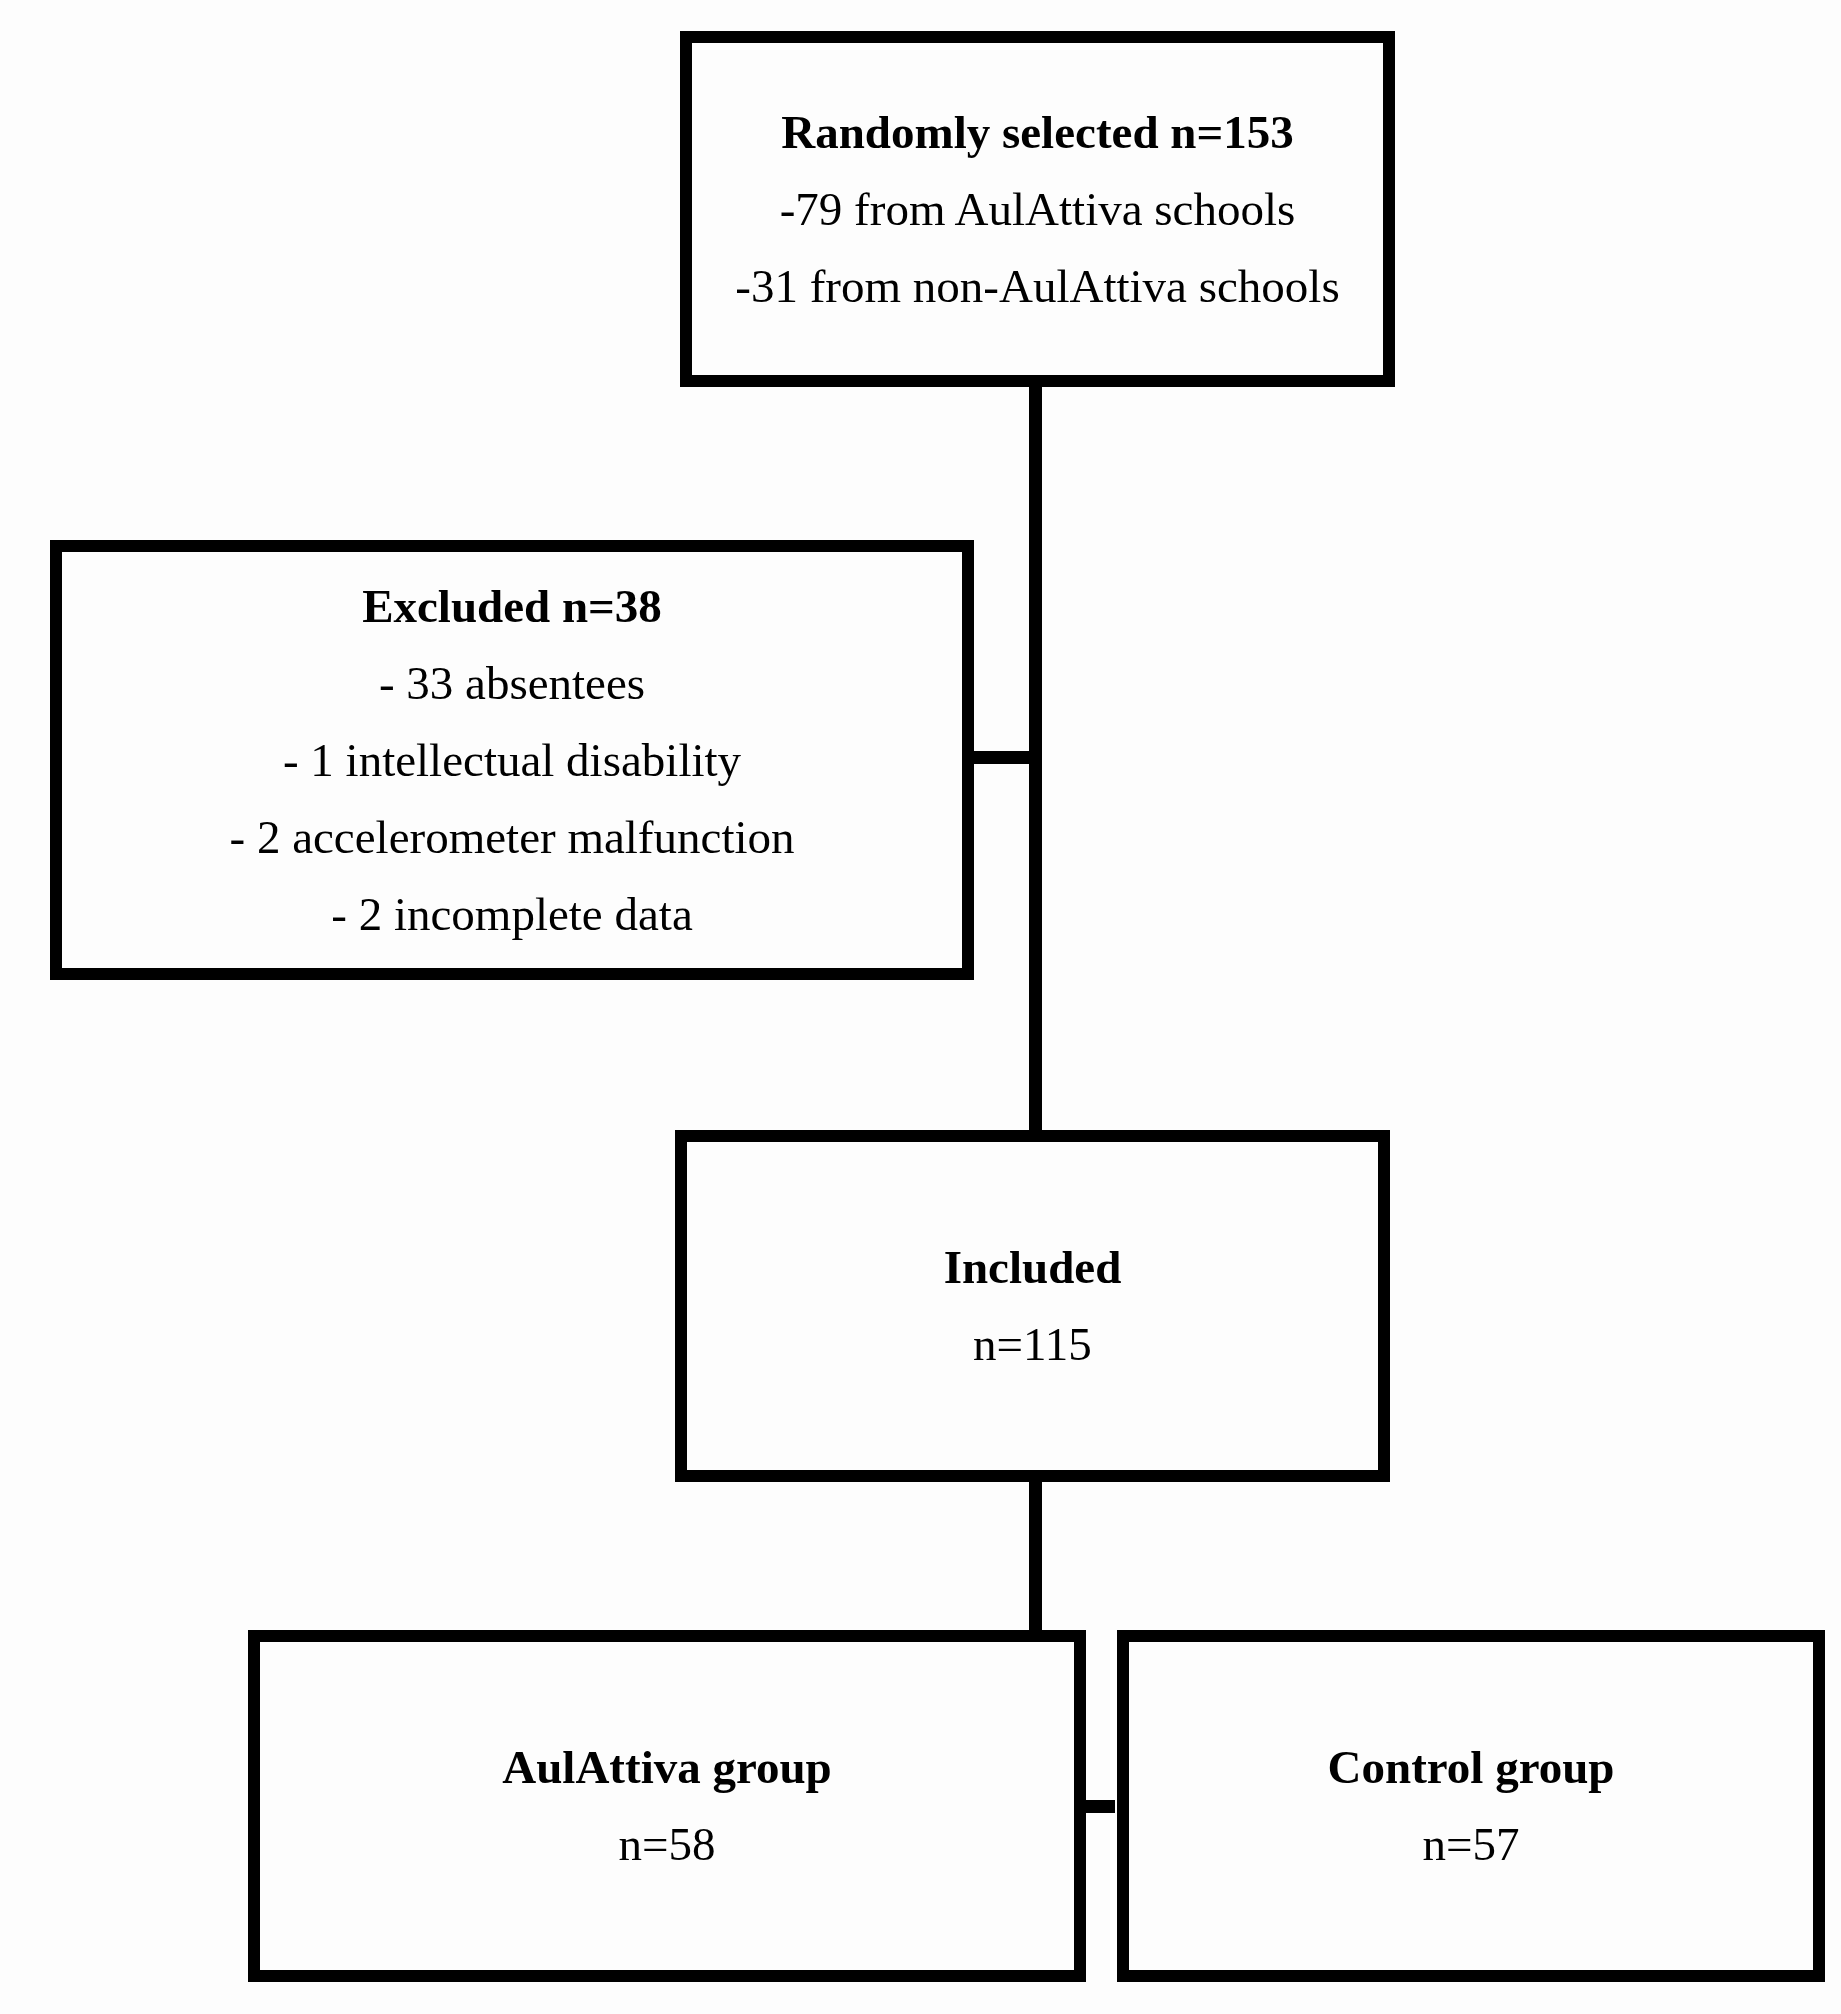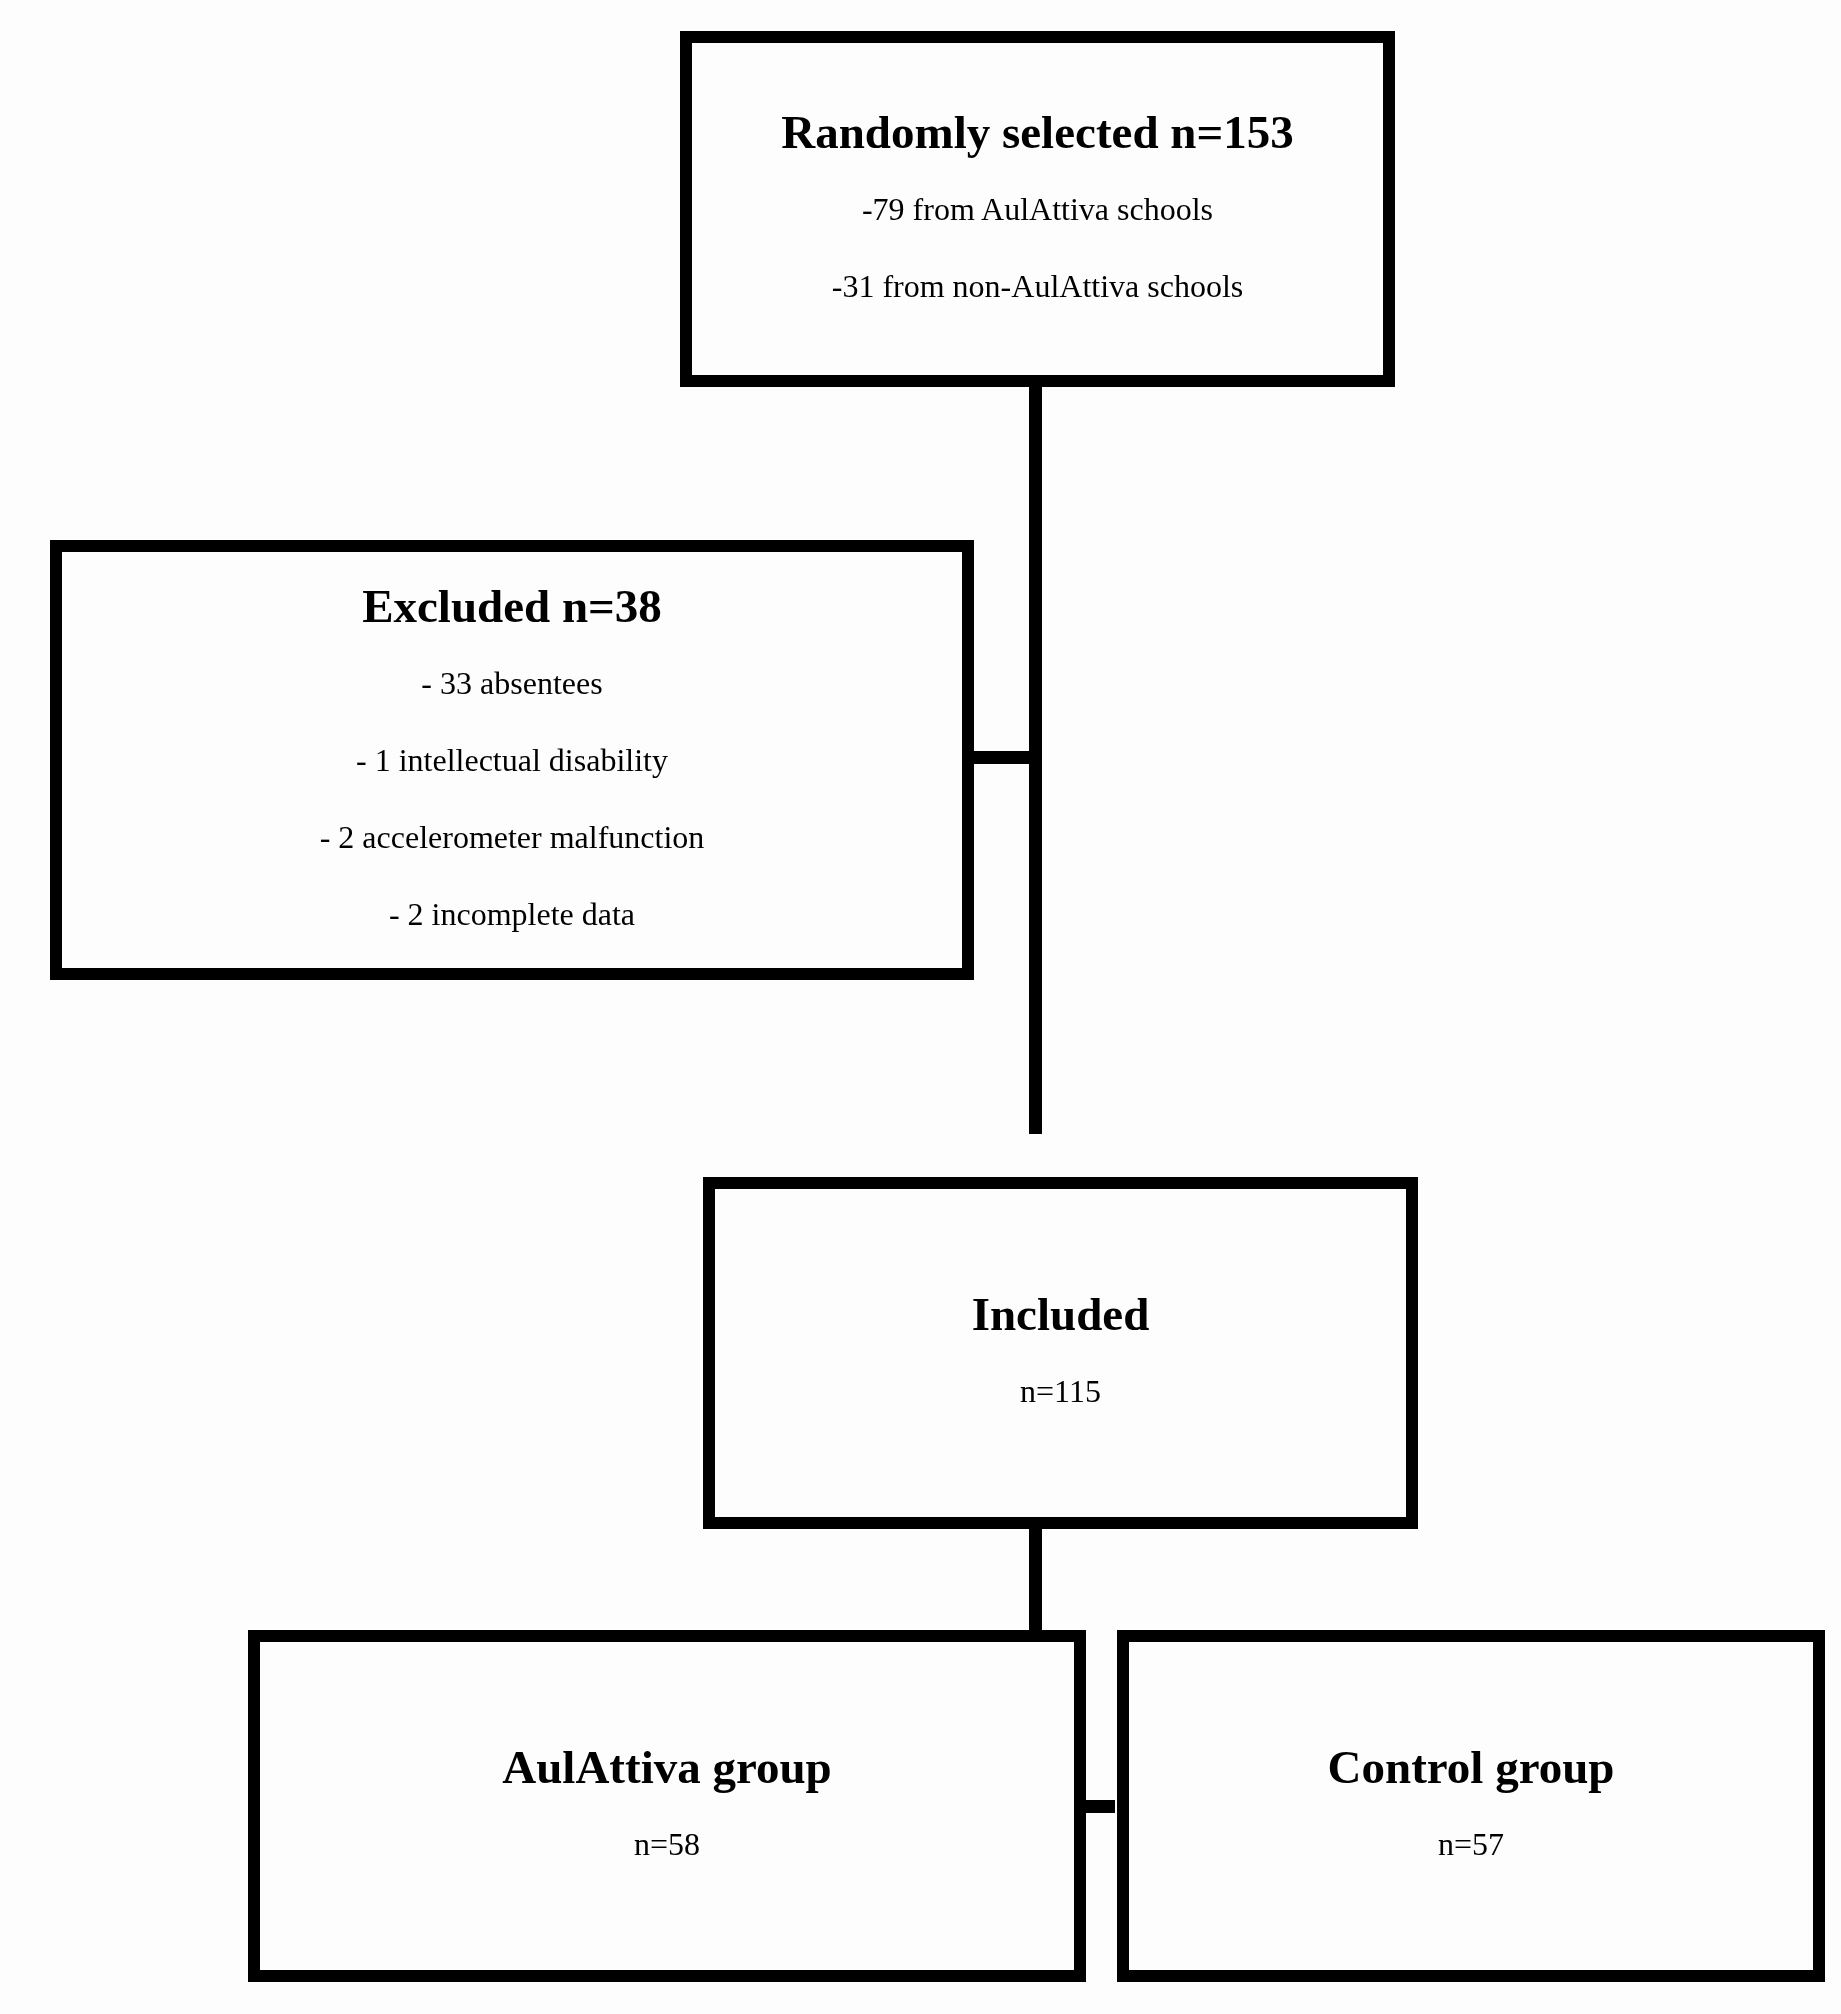--- a/index.html
+++ b/index.html
@@ -31,32 +31,32 @@
     text-align: center;
   }
   .box .title {
     font-weight: 700;
     font-size: 47px;
     line-height: 77px;
     white-space: nowrap;
   }
   .box .line {
     font-weight: 400;
-    font-size: 32px;
+    font-size: 47px;
     line-height: 77px;
     white-space: nowrap;
   }
   .connector {
     position: absolute;
     background: var(--ink);
   }
   
   #box-randomly-selected { left: 680px;  top: 31px;   width: 715px;  height: 356px; }
   #box-excluded          { left: 50px;   top: 540px;  width: 924px; height: 440px; }
-  #box-included          { left: 703px;  top: 1130px; width: 715px;  height: 352px; margin-top: 47px; }
+  #box-included          { left: 675px;  top: 1130px; width: 715px;  height: 352px; }
   #box-aulattiva-group   { left: 248px;  top: 1630px; width: 838px;  height: 352px; }
   #box-control-group     { left: 1109px; top: 1630px; width: 708px;  height: 352px; margin-left: 8px; }
   
   #conn-top-to-included  { left: 1029px; top: 377px;  width: 13px;  height: 757px; }
   #conn-excluded-branch  { left: 957px; top: 751px;  width: 81px;  height: 13px;  }
   #conn-included-to-split{ left: 1029px; top: 1478px; width: 13px;  height: 331px; }
   #conn-split-bar        { left: 961px; top: 1800px; width: 154px; height: 13px;  }
 </style>
 </head>
 <body>

